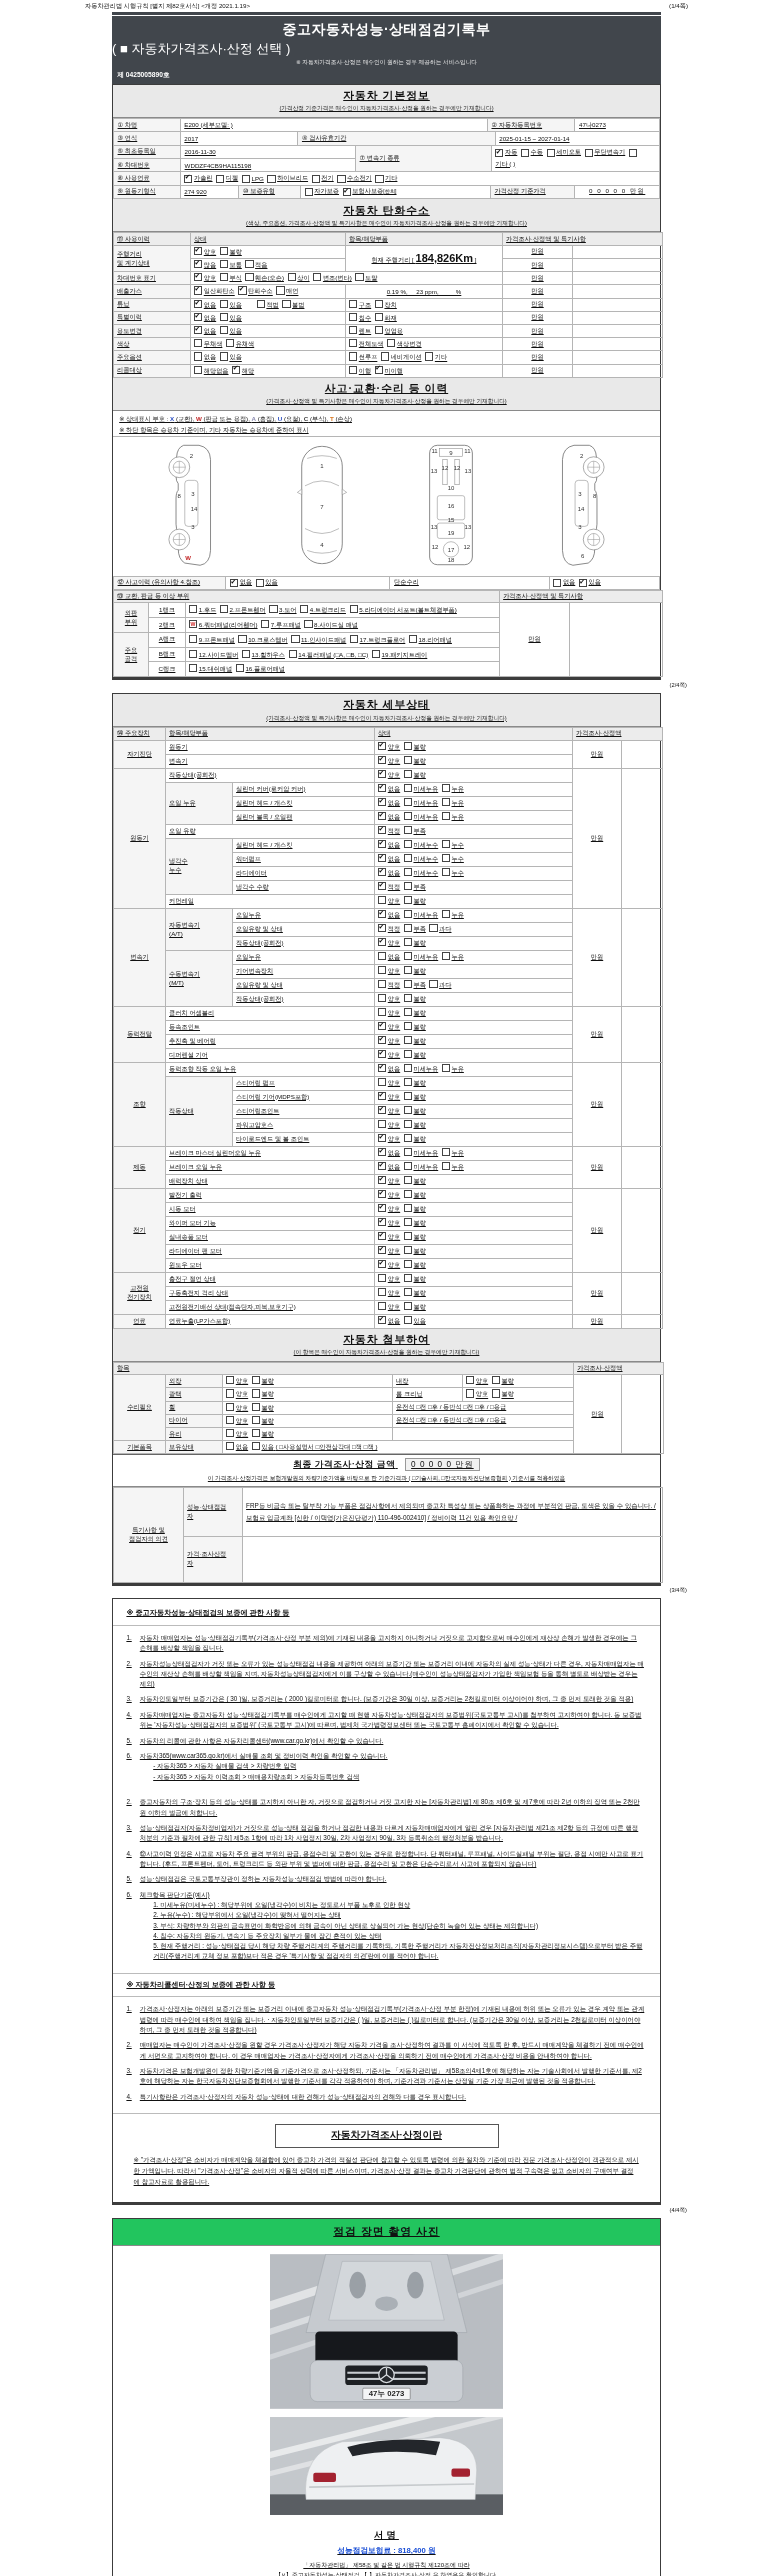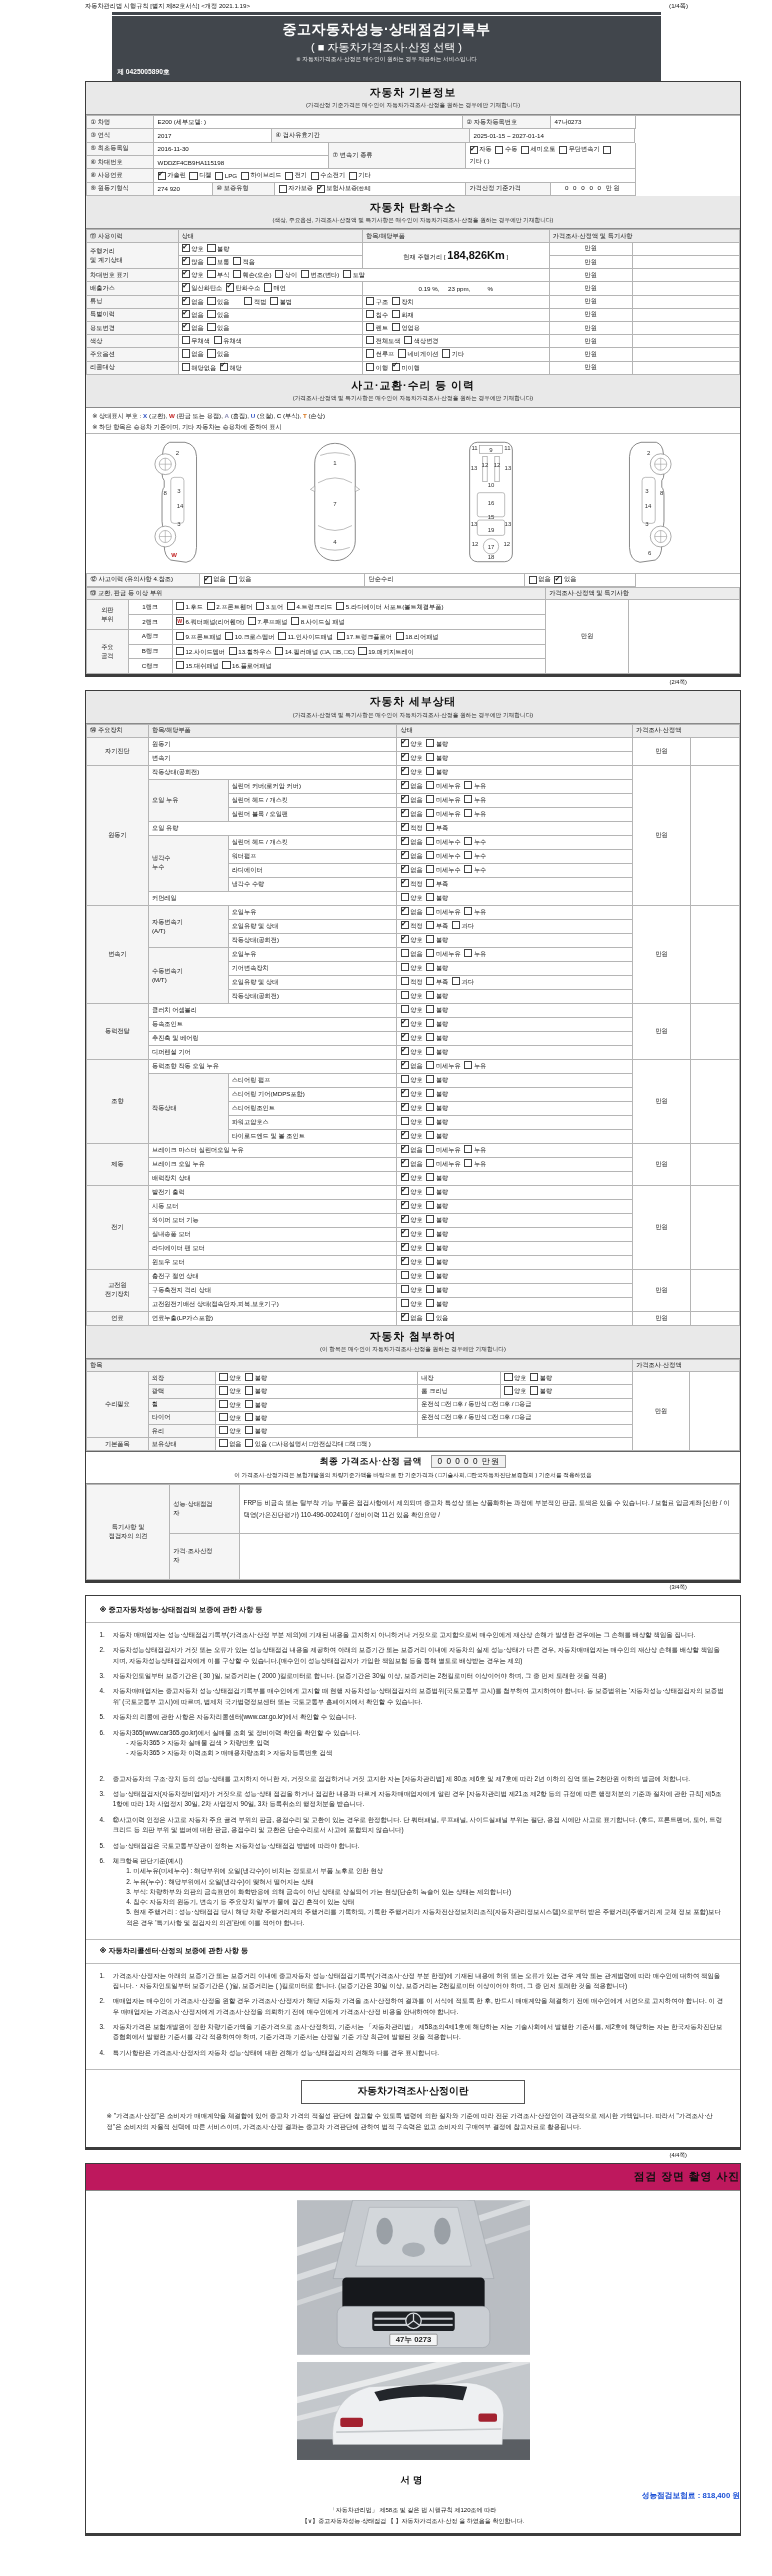--- a/index.html
+++ b/index.html
@@ -1,24 +1,24 @@
 <!DOCTYPE html>
 <html style="font-size:8.2px"><head>
 <meta charset="utf-8">
 <style>
   html,body{margin:0;padding:0;background:#fff;}
   body{width:773px;font-family:"Liberation Sans","DejaVu Sans",sans-serif;color:#111;-webkit-font-smoothing:none;}
   .wrap{width:603px;margin:0 auto;}
   .topmeta{display:flex;justify-content:space-between;font-size:6.2px;padding:2.1px 0 1px;color:#111;}
   .pgmark{text-align:right;font-size:5.7px;padding:1.5px 1px 3.1px;color:#111;}
-  .sheet{width:656px;margin:0 auto;background:#fff;border:1px solid #3c3c3c;border-bottom:3.1px solid #3c3c3c;box-sizing:border-box;}
+  .sheet{width:549px;margin:0 auto;background:#fff;border:1px solid #3c3c3c;border-bottom:3.1px solid #3c3c3c;box-sizing:border-box;text-decoration:underline;}
   .titlebar{width:549px;margin:0 auto;background:#41464c;color:#fff;padding:0 0 3.1px;box-sizing:border-box;}
   .titlebar .wline{height:2.1px;background:#41464c;border-top:1.5px solid #41464c;border-bottom:1.5px solid #fff;}
   .titlebar h1{margin:5.2px 0 1px;text-align:center;font-size:14px;letter-spacing:0.5px;font-weight:bold;}
-  .titlebar .tsub{text-align:center;font-size:11px;margin:1px 0;}
+  .titlebar .tsub{font-size:13px;margin:1px 0;}
   .titlebar .tnote{text-align:center;font-size:5.7px;margin:1px 0 4.1px;color:#eee;}
   .titlebar .docno{font-size:6.7px;padding-left:5.2px;font-weight:bold;}
   .band{background:#e9e9e9;text-align:center;padding:4.6px 0 3.6px;border-bottom:0.5px solid #8a8a8a;}
   .band h2{margin:0;font-size:10.8px;font-weight:bold;letter-spacing:1px;}
   .band .sub{font-size:5.7px;margin-top:2.1px;color:#222;}
   table{border-collapse:collapse;width:100%;table-layout:fixed;}
   td,th{border:0.5px solid #b5b5b5;font-size:6.2px;padding:1px 3.1px;height:12.4px;box-sizing:border-box;vertical-align:middle;text-align:left;font-weight:normal;overflow:hidden;}
   th{background:#ececec;}
   .lab{background:#f5f5f5;}
   .ctr{text-align:center;}
@@ -41,25 +41,25 @@
   .noticebody{padding:3.1px 0 5.2px;}
   .nhead{font-size:7.2px;font-weight:bold;padding:6.2px 13.4px;border-bottom:0.5px solid #bbb;}
   .nlist{padding:7.2px 15.5px 3.1px 13.4px;}
   .nitem{display:flex;font-size:6.4px;line-height:1.6;margin-bottom:5.2px;}
   .nitem .no{width:13.4px;flex:none;}
   .nitem .tx{flex:1;}
   .nsub{margin-left:13.4px;}
   .ndiv{border-top:0.5px solid #bbb;margin-top:3.1px;}
   .valbox{border:0.5px solid #555;width:222px;margin:9.3px auto 5.2px;text-align:center;font-size:9.8px;font-weight:bold;padding:4.6px 0;}
   .valtext{font-size:6.4px;line-height:1.7;padding:2.1px 20.6px 9.3px;}
-  .photoband{background:#be185d;text-align:right;padding:6.2px 0;border-bottom:0.5px solid #8a8a8a;font-size:10.8px;font-weight:bold;letter-spacing:1px;}
+  .photoband{background:#22c55e;text-align:center;padding:6.2px 0;border-bottom:0.5px solid #8a8a8a;font-size:10.8px;font-weight:bold;letter-spacing:1px;}
   .photos{text-align:center;padding:8.2px 0 3.1px;}
   .photos svg{display:block;margin:0 auto 7.2px;}
   .signrow{text-align:center;font-size:9.3px;font-weight:bold;letter-spacing:3.1px;padding:4.1px 0 1px;}
-  .premium{text-align:right;font-size:7.7px;font-weight:bold;color:#1a4fd6;padding:3.1px 0;}
+  .premium{text-align:center;font-size:7.7px;font-weight:bold;color:#1a4fd6;padding:3.1px 0;}
   .footlines{text-align:center;font-size:6px;line-height:1.7;padding:1px 0 7.2px;color:#111;}
 </style>
 </head>
 <body>
 
 <div class="wrap" id="doc">
   <div class="topmeta">
     <span>자동차관리법 시행규칙 [별지 제82호서식] &lt;개정 2021.1.19&gt;</span>
     <span>(1/4쪽)</span>
   </div>

